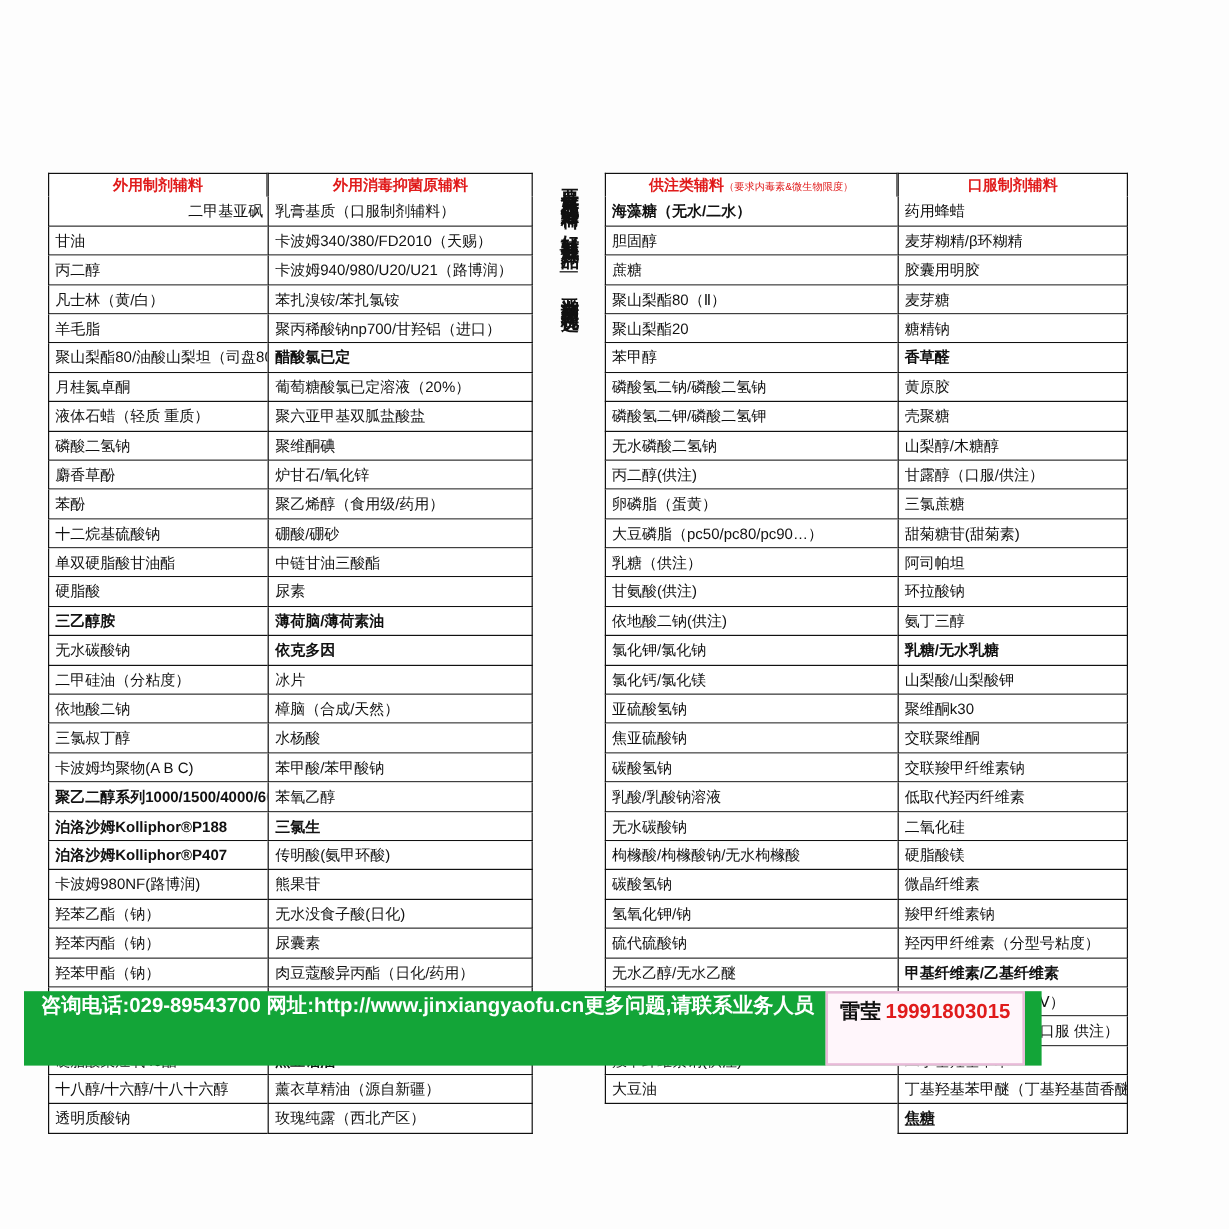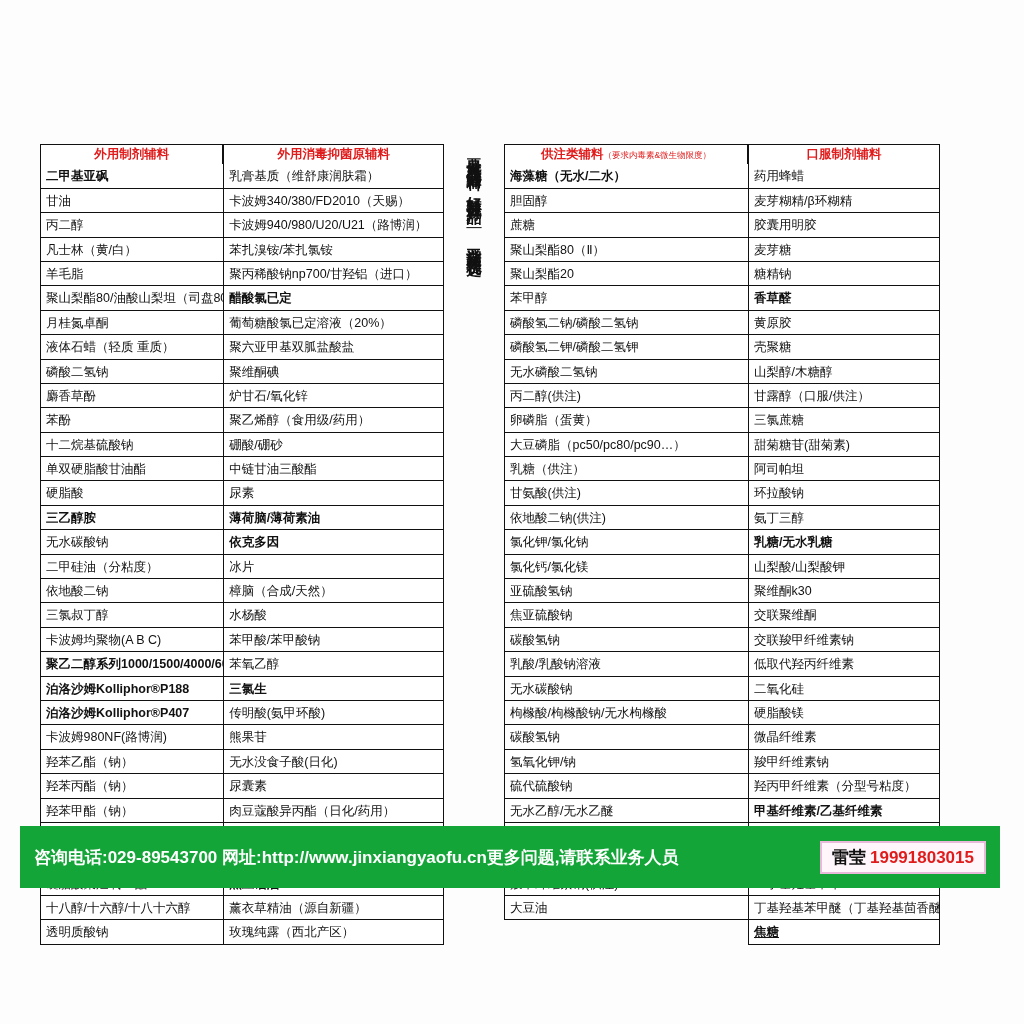--- a/index.html
+++ b/index.html
@@ -101,25 +101,24 @@
     font-family: "Liberation Serif", serif;
     height: 660px;
     white-space: normal;
   }
 
   
   .banner {
     position: absolute;
     left: 20px;
     top: 826px;
-    width: 980px;
+    width: 848px;
     height: 62px;
     background: #13a538;
     display: flex;
-    align-items: center;
     padding: 0 14px;
     box-sizing: border-box;
   }
   .banner-text {
     color: #ffffff;
     font-size: 17px;
     font-weight: bold;
     letter-spacing: 0px;
     white-space: nowrap;
   }
@@ -150,22 +149,22 @@
 
   <div class="tables">
 
     <div class="col-group grp-left">
       <div class="hdr-row">
         <div class="hdr c1">外用制剂辅料</div>
         <div class="hdr c2">外用消毒抑菌原辅料</div>
       </div>
       <div id="left-rows">
           <div class="body-row">
-            <div class="cell c1" style="font-weight: bold;">二甲基亚砜</div>
-            <div class="cell c2 last">乳膏基质（维舒康润肤霜）</div>
+            <div class="cell c1" style="font-weight: normal; text-align: right;">二甲基亚砜</div>
+            <div class="cell c2 last">乳膏基质（口服制剂辅料）</div>
           </div>
           <div class="body-row">
             <div class="cell c1" style="font-weight: normal;">甘油</div>
             <div class="cell c2 last">卡波姆340/380/FD2010（天赐）</div>
           </div>
           <div class="body-row">
             <div class="cell c1">丙二醇</div>
             <div class="cell c2 last">卡波姆940/980/U20/U21（路博润）</div>
           </div>
           <div class="body-row">

